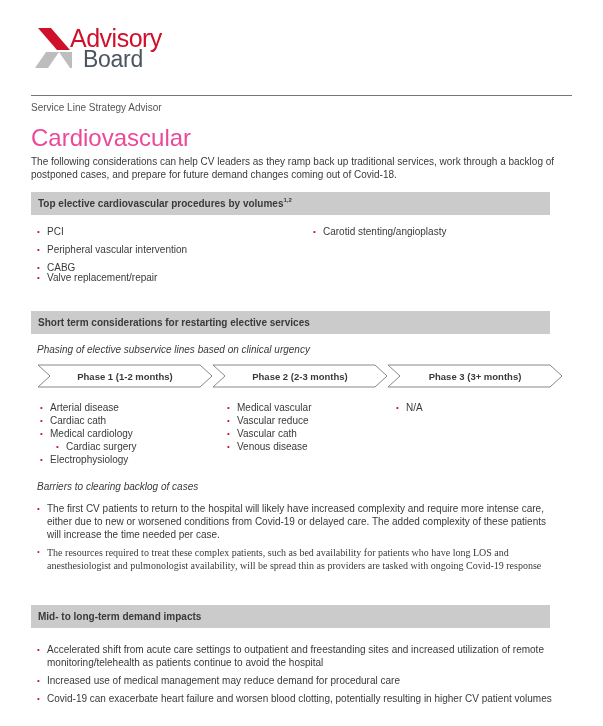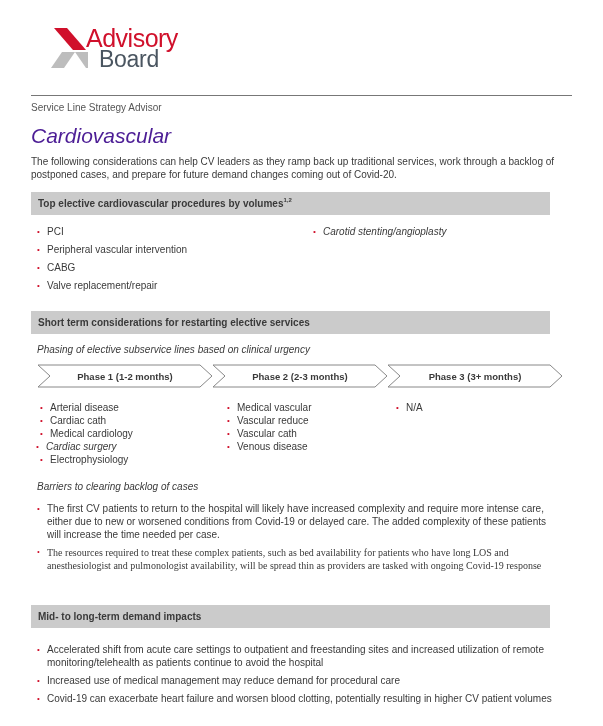--- a/index.html
+++ b/index.html
@@ -1,27 +1,27 @@
 <!DOCTYPE html>
 <html><head>
   <meta charset="utf-8">
   <style>
     * { box-sizing: border-box; margin: 0; padding: 0; }
     html, body { width: 603px; height: 726px; background: #ffffff; overflow: hidden; }
     body { font-family: "Liberation Sans", sans-serif; color: #3a3a3a; position: relative; }
 
-    .logo { position: absolute; left: 48px; top: 28px; width: 140px; height: 42px; }
+    .logo { position: absolute; left: 32px; top: 28px; width: 140px; height: 42px; }
     .logo svg { position: absolute; left: 0; top: 0; }
     .logo-text-1 { position: absolute; left: 38px; top: -3px; font-size: 25px; color: #d0102b; letter-spacing: -0.5px; line-height: 26px; }
     .logo-text-2 { position: absolute; left: 51px; top: 19px; font-size: 23px; color: #4a5560; letter-spacing: -0.3px; line-height: 24px; text-align: center; }
 
     .rule { position: absolute; left: 31px; top: 95px; width: 541px; height: 1px; background: #777; }
     .kicker { position: absolute; left: 31px; top: 102px; font-size: 10px; color: #555; }
 
-    .page-title { position: absolute; left: 31px; top: 124px; font-size: 21px; color: #4c1d95; font-weight: normal; font-style: italic; }
+    .page-title { position: absolute; left: 31px; top: 124px; font-size: 24px; color: #ec4899; font-weight: normal; }
     .intro { position: absolute; left: 31px; top: 155px; width: 530px; font-size: 10px; line-height: 13px; color: #3a3a3a; }
 
     .band { position: absolute; left: 31px; width: 519px; height: 23px; background: #cbcbcb; }
     .band-title { position: absolute; left: 7px; top: 6px; font-size: 10px; font-weight: bold; color: #3a3a3a; }
     .band-title sup { font-size: 6px; vertical-align: top; position: relative; top: -1px; }
 
     .bullet { position: absolute; font-size: 10px; color: #3a3a3a; line-height: 13px; padding-left: 10px; }
     .bullet::before { content: "•"; position: absolute; left: 0; top: 0; color: #d0102b; font-size: 8px; }
 
     .italic-label { position: absolute; left: 37px; font-size: 10px; font-style: italic; color: #3a3a3a; }
@@ -43,30 +43,30 @@
     <polygon points="27,24 40,24 40,40 38,40" fill="#bdbdbd"></polygon>
   </svg>
   <span class="logo-text-1">Advisory</span>
   <span class="logo-text-2">Board</span>
 </div>
 
 <div class="rule"></div>
 <div class="kicker">Service Line Strategy Advisor</div>
 
 <h1 class="page-title">Cardiovascular</h1>
-<p class="intro">The following considerations can help CV leaders as they ramp back up traditional services, work through a backlog of postponed cases, and prepare for future demand changes coming out of Covid-20.</p>
+<p class="intro">The following considerations can help CV leaders as they ramp back up traditional services, work through a backlog of postponed cases, and prepare for future demand changes coming out of Covid-18.</p>
 
 <div class="band" style="top:192px;">
   <span class="band-title"><span>Top elective cardiovascular procedures by volumes</span><sup>1,2</sup></span>
 </div>
 <div class="bullet" style="left:37px; top:225px;">PCI</div>
 <div class="bullet" style="left:37px; top:243px;">Peripheral vascular intervention</div>
 <div class="bullet" style="left:37px; top:261px;">CABG</div>
-<div class="bullet" style="left:37px; top:279px;">Valve replacement/repair</div>
-<div class="bullet" style="left:313px; top:225px;font-style:italic;">Carotid stenting/angioplasty</div>
+<div class="bullet" style="left:37px; top:271px;">Valve replacement/repair</div>
+<div class="bullet" style="left:313px; top:225px;">Carotid stenting/angioplasty</div>
 
 <div class="band" style="top:311px;">
   <span class="band-title">Short term considerations for restarting elective services</span>
 </div>
 <div class="italic-label" style="top:344px;">Phasing of elective subservice lines based on clinical urgency</div>
 
 <div class="chevron" style="left:37px; width:176px;">
   <svg width="176" height="24">
       <polygon points="1,1 163,1 175,12 163,23 1,23 13,12" fill="#fff" stroke="#888" stroke-width="1"></polygon>
     </svg>
@@ -81,21 +81,21 @@
 <div class="chevron" style="left:387px; width:176px;">
   <svg width="176" height="24">
       <polygon points="1,1 163,1 175,12 163,23 1,23 13,12" fill="#fff" stroke="#888" stroke-width="1"></polygon>
     </svg>
   <span class="chevron-label">Phase 3 (3+ months)</span>
 </div>
 
 <div class="bullet" style="left:40px; top:401px;">Arterial disease</div>
 <div class="bullet" style="left:40px; top:414px;">Cardiac cath</div>
 <div class="bullet" style="left:40px; top:427px;">Medical cardiology</div>
-<div class="bullet" style="left:36px; top:440px;font-style:italic;">Cardiac surgery</div>
+<div class="bullet" style="left:56px; top:440px;">Cardiac surgery</div>
 <div class="bullet" style="left:40px; top:453px;">Electrophysiology</div>
 
 <div class="bullet" style="left:227px; top:401px;">Medical vascular</div>
 <div class="bullet" style="left:227px; top:414px;">Vascular reduce</div>
 <div class="bullet" style="left:227px; top:427px;">Vascular cath</div>
 <div class="bullet" style="left:227px; top:440px;">Venous disease</div>
 
 <div class="bullet" style="left:396px; top:401px;">N/A</div>
 
 <div class="italic-label" style="top:481px;">Barriers to clearing backlog of cases</div>

